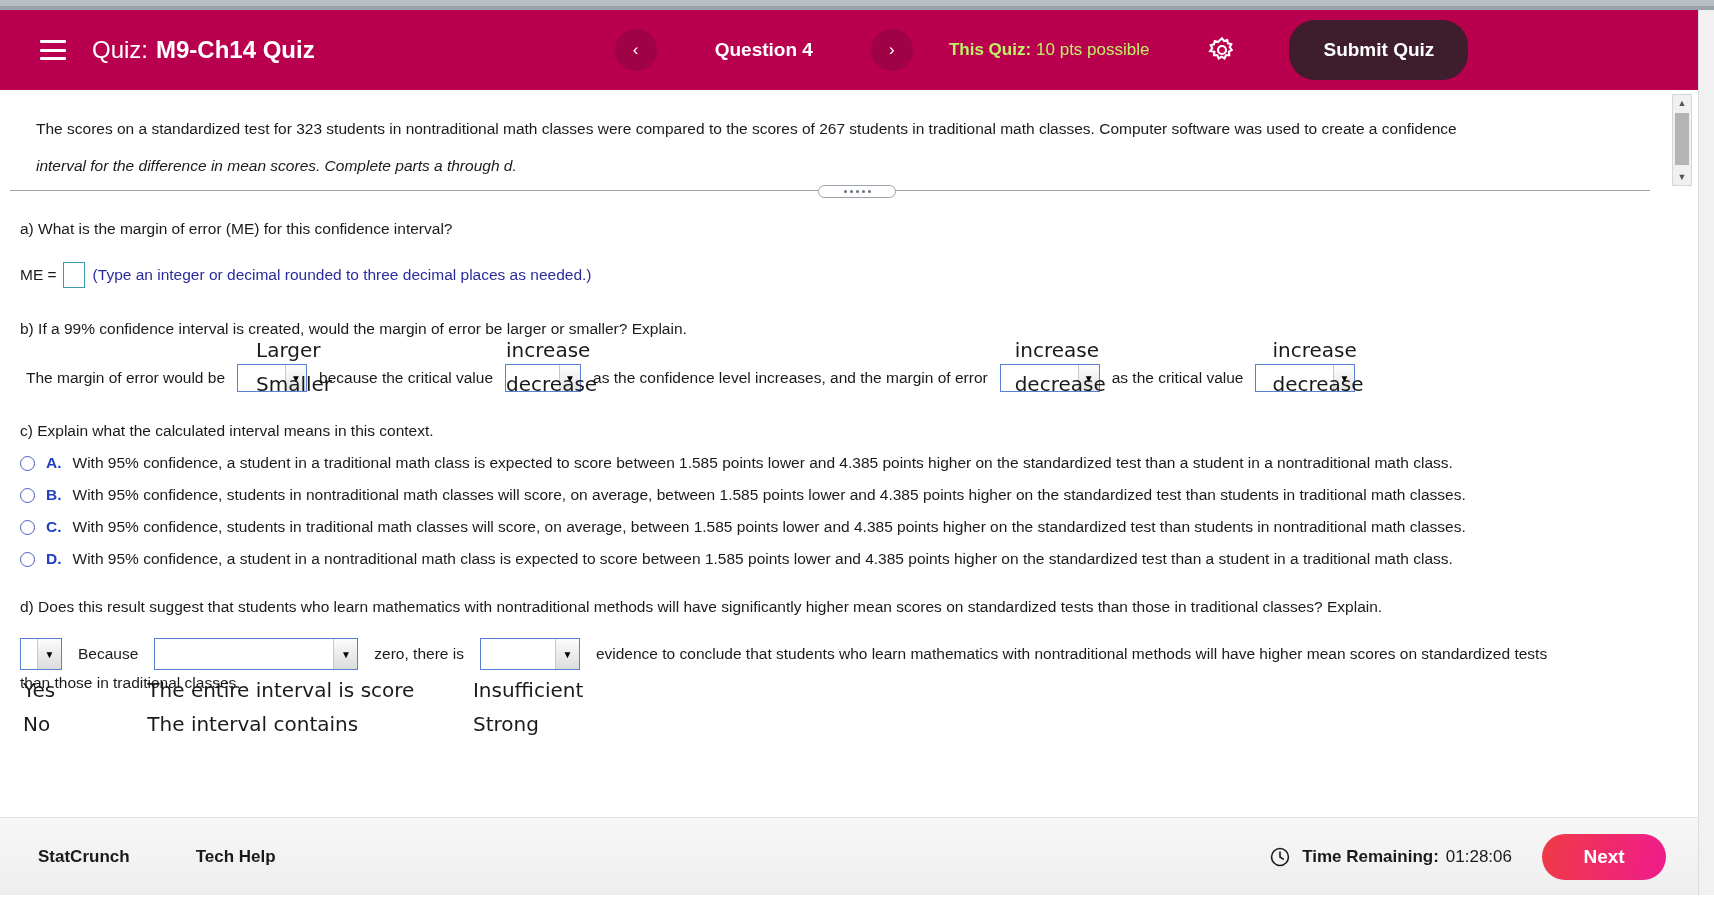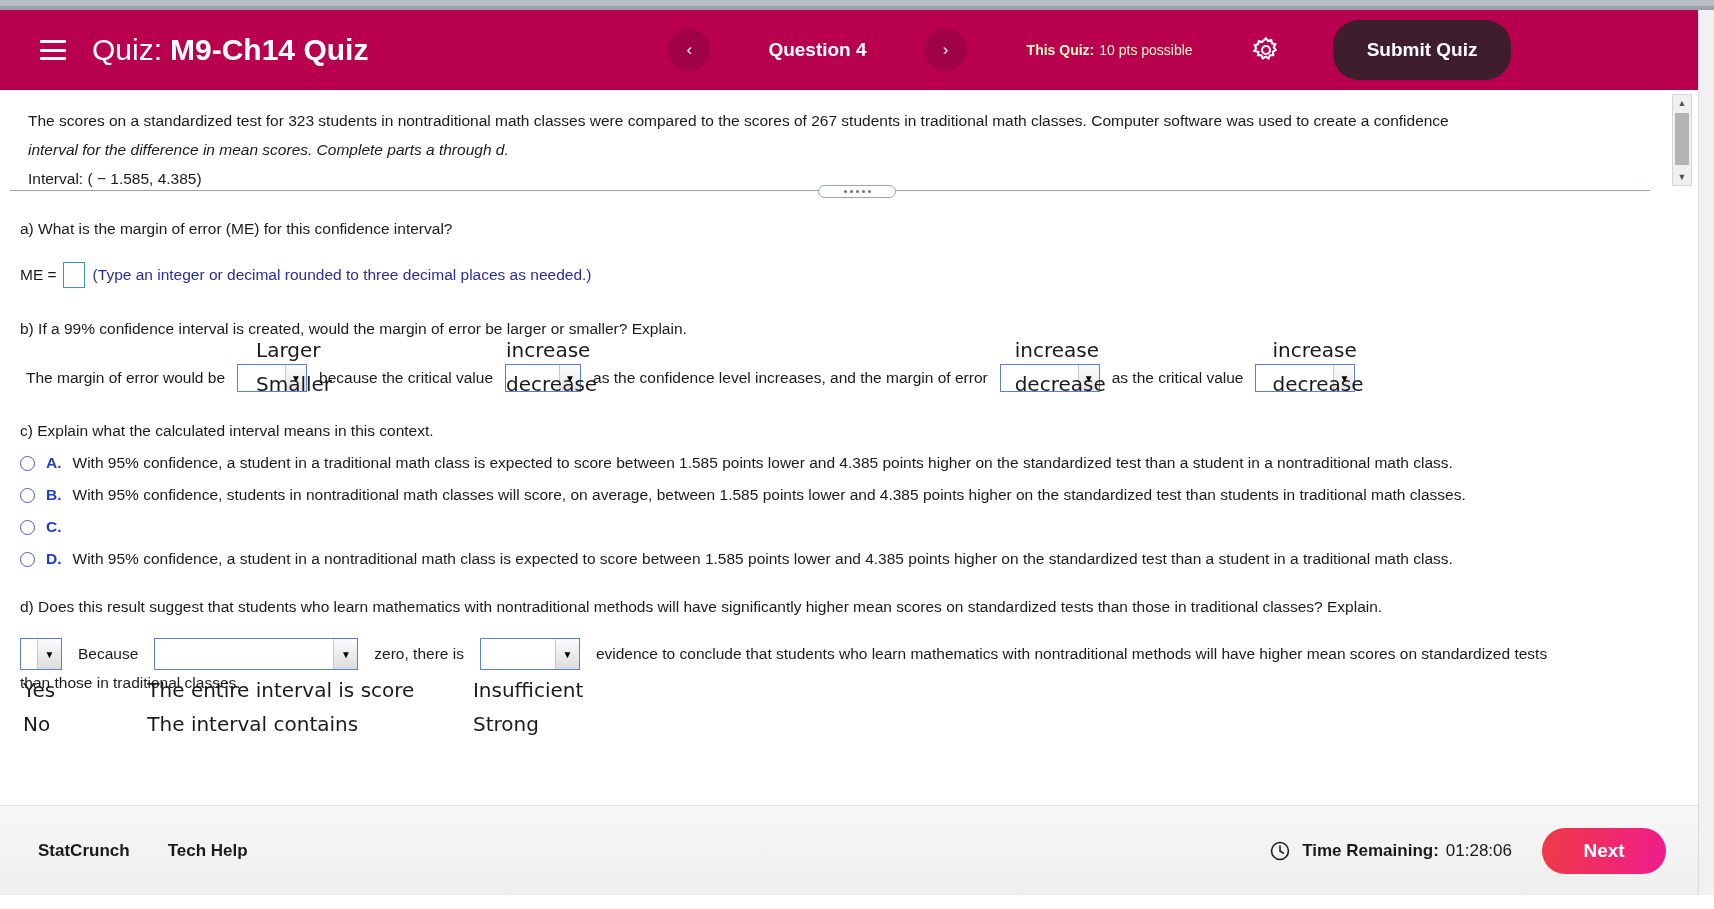--- a/index.html
+++ b/index.html
@@ -41,21 +41,21 @@
     display: flex; flex-direction: column; justify-content: space-between;
     cursor: pointer;
   }
   .hamburger span {
     display: block; height: 3px; width: 100%;
     background: #ffffff; border-radius: 1px;
   }
   .quiz-title-wrap {
     margin-left: 26px;
     color: #ffffff;
-    font-size: 30px;
+    font-size: 24px;
     white-space: nowrap;
   }
   .quiz-title-wrap .lbl { font-weight: 400; }
   .quiz-title-wrap .val { font-weight: 700; margin-left: 8px; }
 
   .nav-arrow {
     width: 42px; height: 42px;
     border-radius: 50%;
     background: #a00246;
     color: #ffffff;
@@ -64,22 +64,22 @@
     cursor: pointer;
     flex: 0 0 auto;
   }
   .nav-arrow.left { margin-left: 300px; }
   .question-label {
     color: #ffffff; font-weight: 700; font-size: 19px;
     margin: 0 58px; white-space: nowrap;
   }
   .nav-arrow.right { margin-right: 0; }
   .quiz-points {
-    color: #fef9c3; font-size: 14px;
-    margin-left: 60px; white-space: nowrap;
+    color: #bef264; font-size: 17px;
+    margin-left: 36px; white-space: nowrap;
   }
   .quiz-points .b { font-weight: 700; }
   .quiz-points .n { font-weight: 400; margin-left: 5px; }
   .gear-icon {
     margin-left: 58px;
     width: 30px; height: 30px;
     cursor: pointer; flex: 0 0 auto;
   }
   .submit-btn {
     margin-left: 52px;
@@ -96,21 +96,21 @@
   }
 
   
   .stem {
     position: absolute; left: 0; top: 90px;
     width: 1660px; height: 100px;
     padding: 12px 20px 0 20px;
     font-size: 15.5px; color: #1a1a1a; line-height: 21px;
     overflow: hidden;
   }
-  .stem p { margin: 8px; }
+  .stem p { margin: 16px; }
   .stem .line2 { margin-top: 0px; font-style: italic; }
   .stem .line3 { margin-top: 2px; }
   .stem .line4 { margin-top: 3px; }
   .stem .sp { display: inline-block; width: 22px; }
 
   .stem-scroll {
     position: absolute; right: 22px; top: 94px;
     width: 20px; height: 92px;
     background: #f0f0f0;
     border: 1px solid #d6d6d6;
@@ -233,24 +233,24 @@
   .row-d      { margin-top: 30px; }
   .row-dsent  { margin-top: 22px; display: flex; align-items: center; flex-wrap: nowrap; white-space: nowrap; }
   .row-dsent > span { margin: 0 8px; }
   .dd.tall    { height: 32px; }
   .dd.tall .btn { width: 24px; background: linear-gradient(#fcfcfc, #dcdcdc); }
   .row-dtail  { margin-top: 4px; }
 
   
   .footer {
     position: absolute; left: 0; bottom: 14px;
-    width: 1698px; height: 90px;
+    width: 1698px; height: 78px;
     background: linear-gradient(#f7f7f7, #eeeeee);
     border-top: 1px solid #e0e0e0;
-    display: flex; align-items: center;
+    display: flex; align-items: center; gap: 28px;
   }
   .footer-link {
     color: #1a1a1a; font-weight: 700; font-size: 17px;
     text-decoration: none; cursor: pointer;
   }
   .footer-link.first { margin-left: 38px; }
   .footer-link.second { margin-left: 38px; }
   .footer-right {
     margin-left: auto; display: flex; align-items: center;
     margin-right: 32px;
@@ -418,20 +418,21 @@
       <span class="choice-text">With 95% confidence, a student in a traditional math class is expected to score between 1.585 points lower and 4.385 points higher on the standardized test than a student in a nontraditional math class.</span>
     </div>
     <div class="choice">
       <span class="radio"></span>
       <span class="choice-letter">B.</span>
       <span class="choice-text">With 95% confidence, students in nontraditional math classes will score, on average, between 1.585 points lower and 4.385 points higher on the standardized test than students in traditional math classes.</span>
     </div>
     <div class="choice">
       <span class="radio"></span>
       <span class="choice-letter">C.</span>
+      <span class="choice-text">With 95% confidence, students in traditional math classes will score, on average, between 1.585 points lower and 4.385 points higher on the standardized test than students in nontraditional math classes.</span>
     </div>
     <div class="choice">
       <span class="radio"></span>
       <span class="choice-letter">D.</span>
       <span class="choice-text">With 95% confidence, a student in a nontraditional math class is expected to score between 1.585 points lower and 4.385 points higher on the standardized test than a student in a traditional math class.</span>
     </div>
 
     <p class="q-line row-d">d) Does this result suggest that students who learn mathematics with nontraditional methods will have significantly higher mean scores on standardized tests than those in traditional classes? Explain.</p>
 
     <div class="row-dsent">

